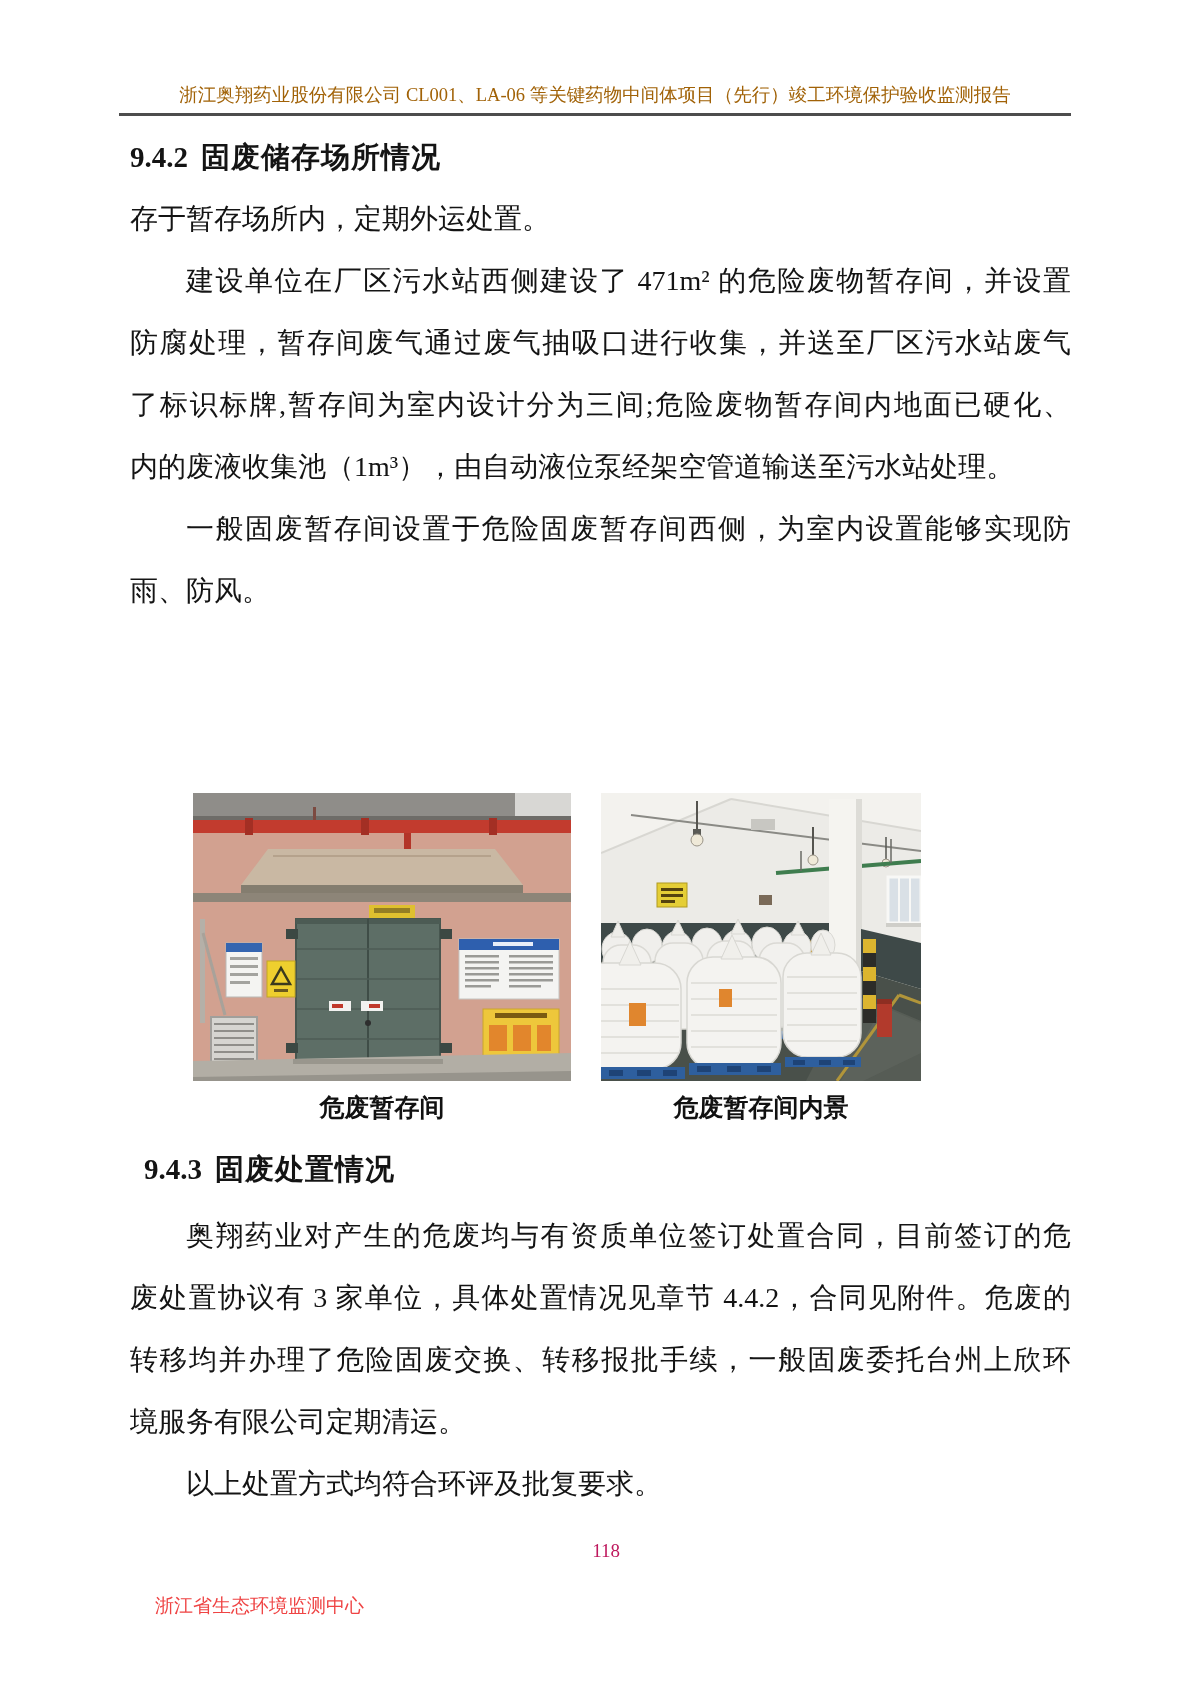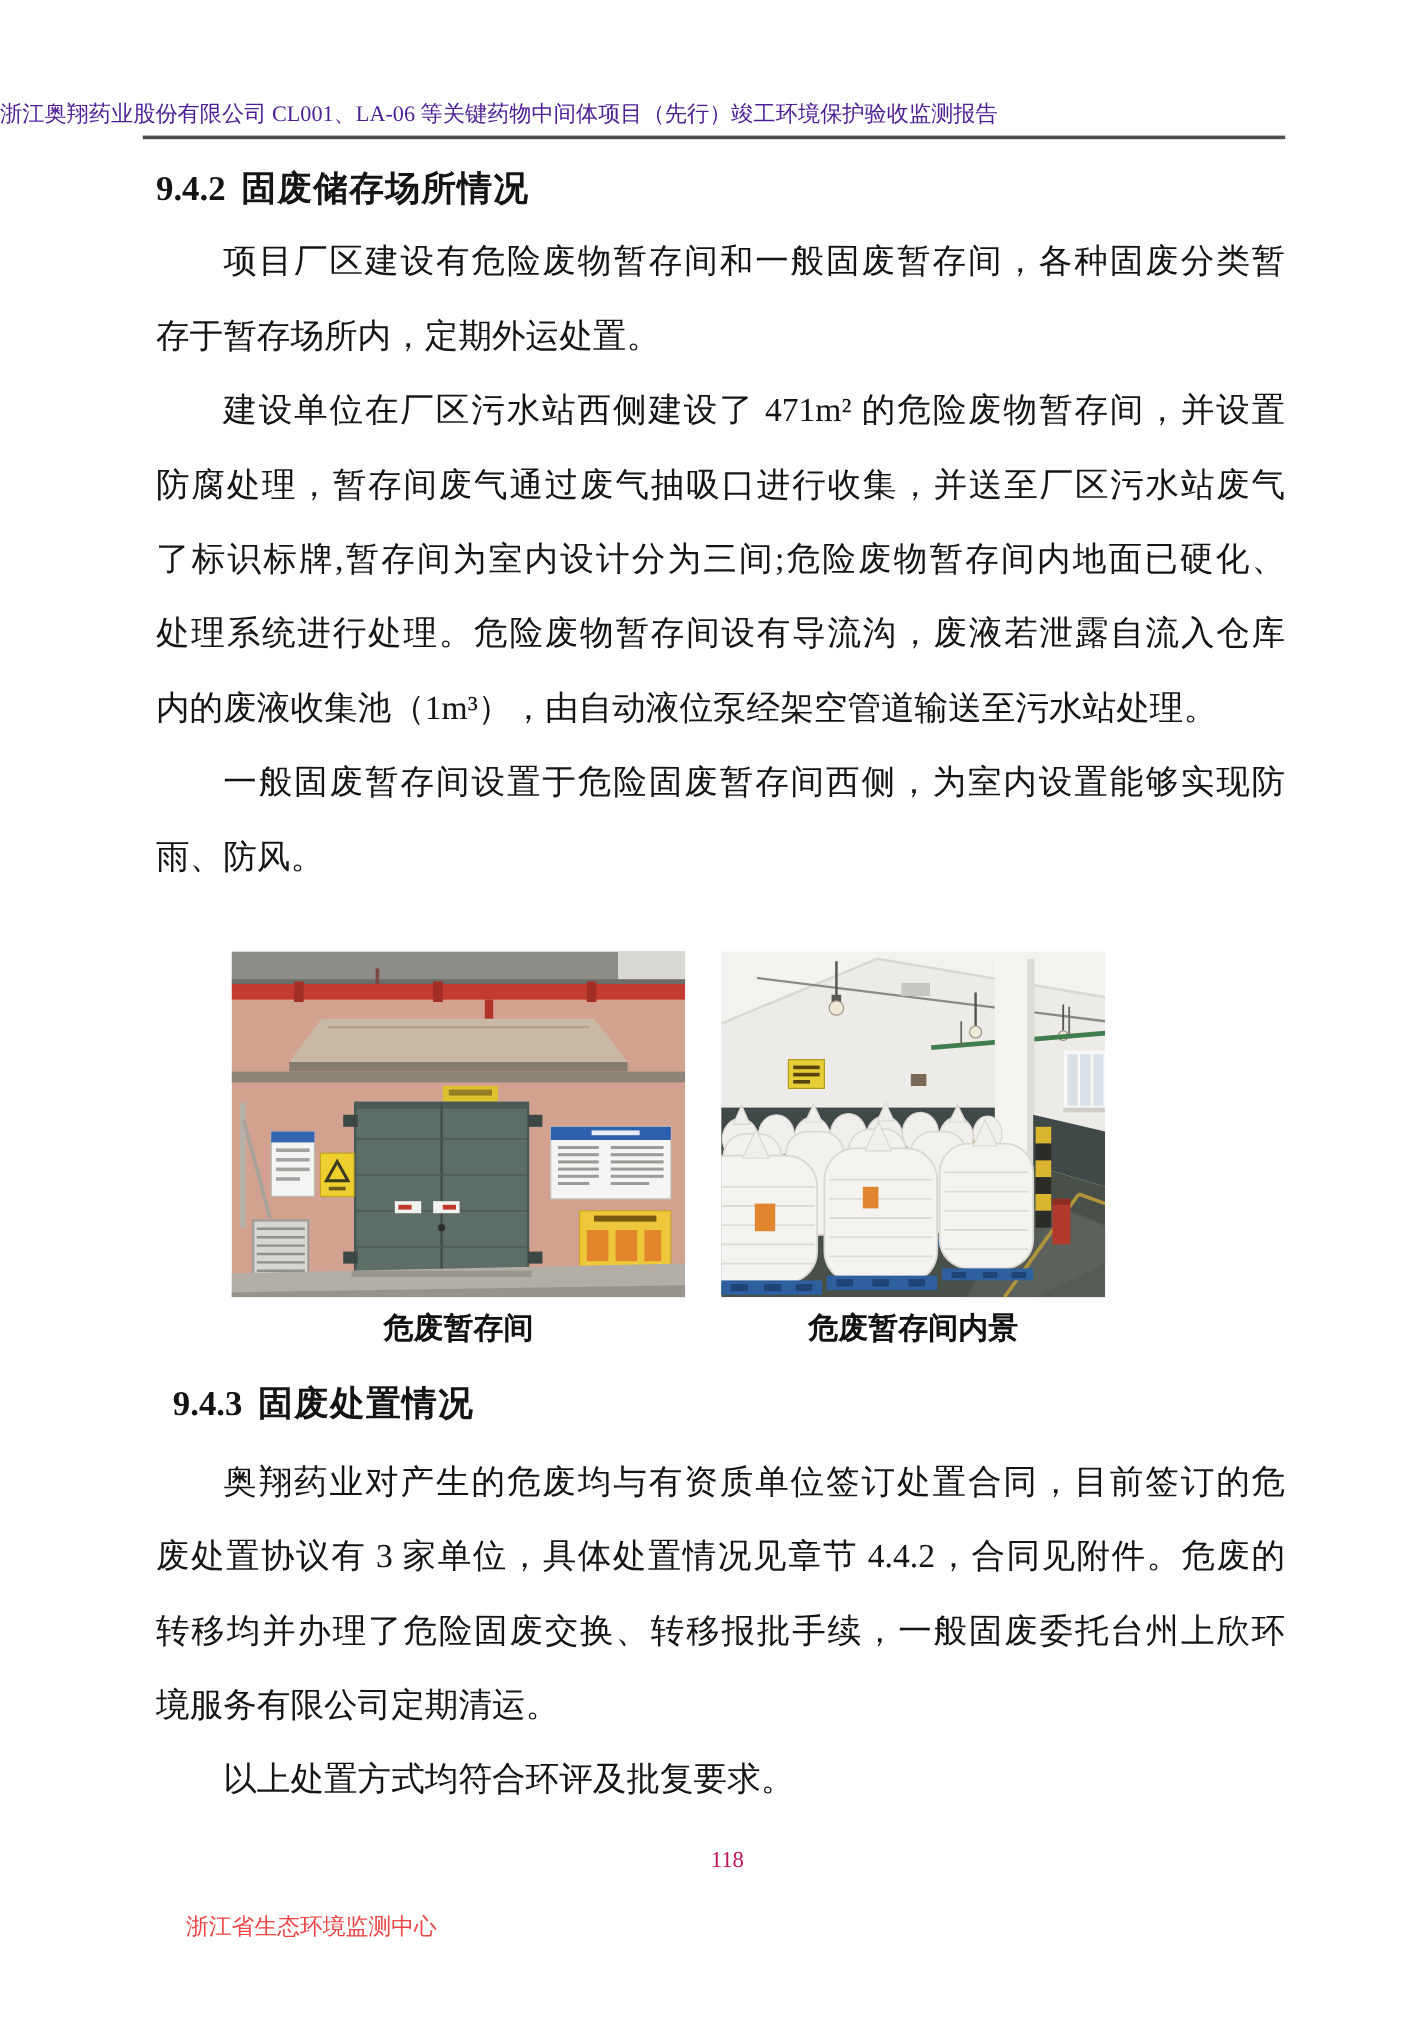--- a/index.html
+++ b/index.html
@@ -1,22 +1,22 @@
 <!DOCTYPE html>
 <html><head>
 <meta charset="utf-8">
 <style>
   html,body{margin:0;padding:0;background:#ffffff;}
   .page{
     position:relative;width:1190px;height:1683px;background:#ffffff;
     font-family:"Liberation Serif","DejaVu Serif",serif;color:#141414;overflow:hidden;
   }
   .header-line{
-    position:absolute;top:82px;left:0;width:100%;
-    font-size:18.5px;color:#4c1d95;white-space:nowrap;
+    position:absolute;top:82px;left:0;width:100%;text-align:center;
+    font-size:18.5px;color:#a16207;white-space:nowrap;
   }
   .header-rule{position:absolute;top:113px;left:119px;width:952px;height:3px;background:#4d4d4d;}
   .heading{position:absolute;left:130px;font-weight:bold;font-size:29px;white-space:nowrap;}
   .heading .num{font-family:"Liberation Serif","DejaVu Serif",serif;margin-right:13px;}
   .heading .ttl{font-family:"Liberation Sans","DejaVu Sans",sans-serif;letter-spacing:1px;}
   .h942{top:138px;}
   .h943{top:1150px;margin-left:14px;}
   .textblock{position:absolute;left:130px;width:941px;}
   .tb1{top:188px;}
   .tb2{top:1205px;}
@@ -40,26 +40,24 @@
 <div class="page">
 
   <div class="header-line">浙江奥翔药业股份有限公司 CL001、LA-06 等关键药物中间体项目（先行）竣工环境保护验收监测报告</div>
   <div class="header-rule"></div>
 
   <div class="heading h942">
     <span class="num">9.4.2</span><span class="ttl">固废储存场所情况</span>
   </div>
 
   <div class="textblock tb1">
-    <div class="line first just">项目厂区建设有危险废物暂存间和一般固废暂存间，各种固废分类暂</div>
     <div class="line">存于暂存场所内，定期外运处置。</div>
     <div class="line first just">建设单位在厂区污水站西侧建设了 471m² 的危险废物暂存间，并设置</div>
     <div class="line just">防腐处理，暂存间废气通过废气抽吸口进行收集，并送至厂区污水站废气</div>
     <div class="line just">了标识标牌,暂存间为室内设计分为三间;危险废物暂存间内地面已硬化、</div>
-    <div class="line just">处理系统进行处理。危险废物暂存间设有导流沟，废液若泄露自流入仓库</div>
     <div class="line">内的废液收集池（1m³），由自动液位泵经架空管道输送至污水站处理。</div>
     <div class="line first just">一般固废暂存间设置于危险固废暂存间西侧，为室内设置能够实现防</div>
     <div class="line">雨、防风。</div>
   </div>
 
   <div class="figrow">
 
     <svg class="photo" width="378" height="288" viewBox="0 0 378 288" preserveAspectRatio="none" xmlns="http://www.w3.org/2000/svg">
       <rect width="378" height="288" fill="#d2a190"></rect>
       <rect width="378" height="26" fill="#8f8d89"></rect>

